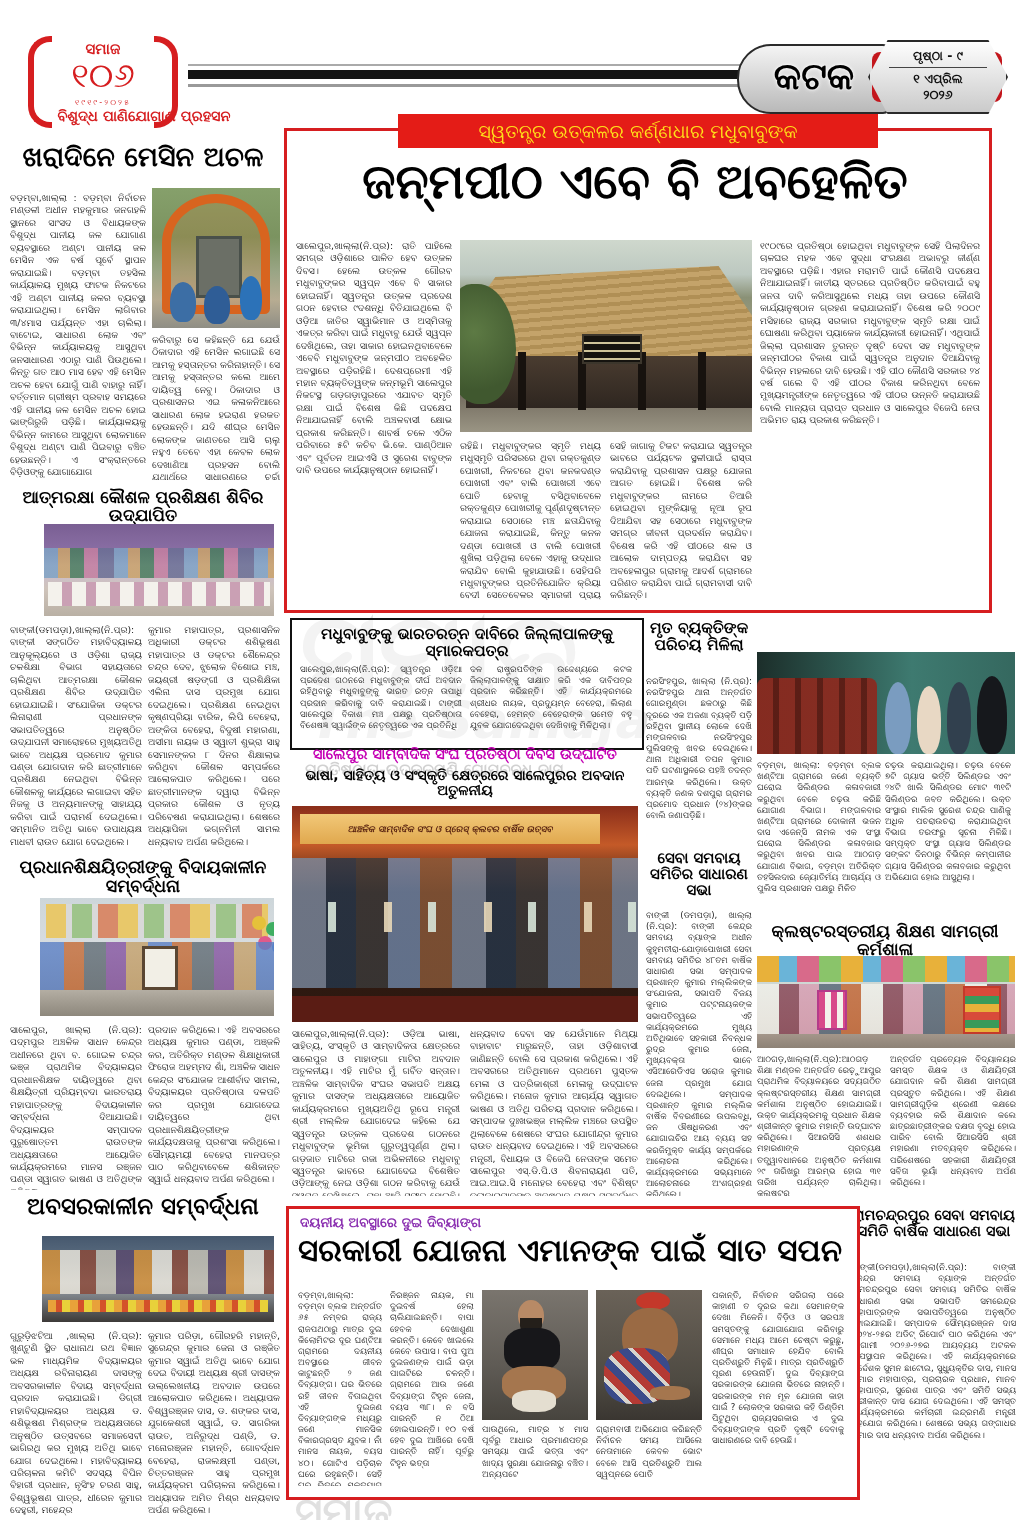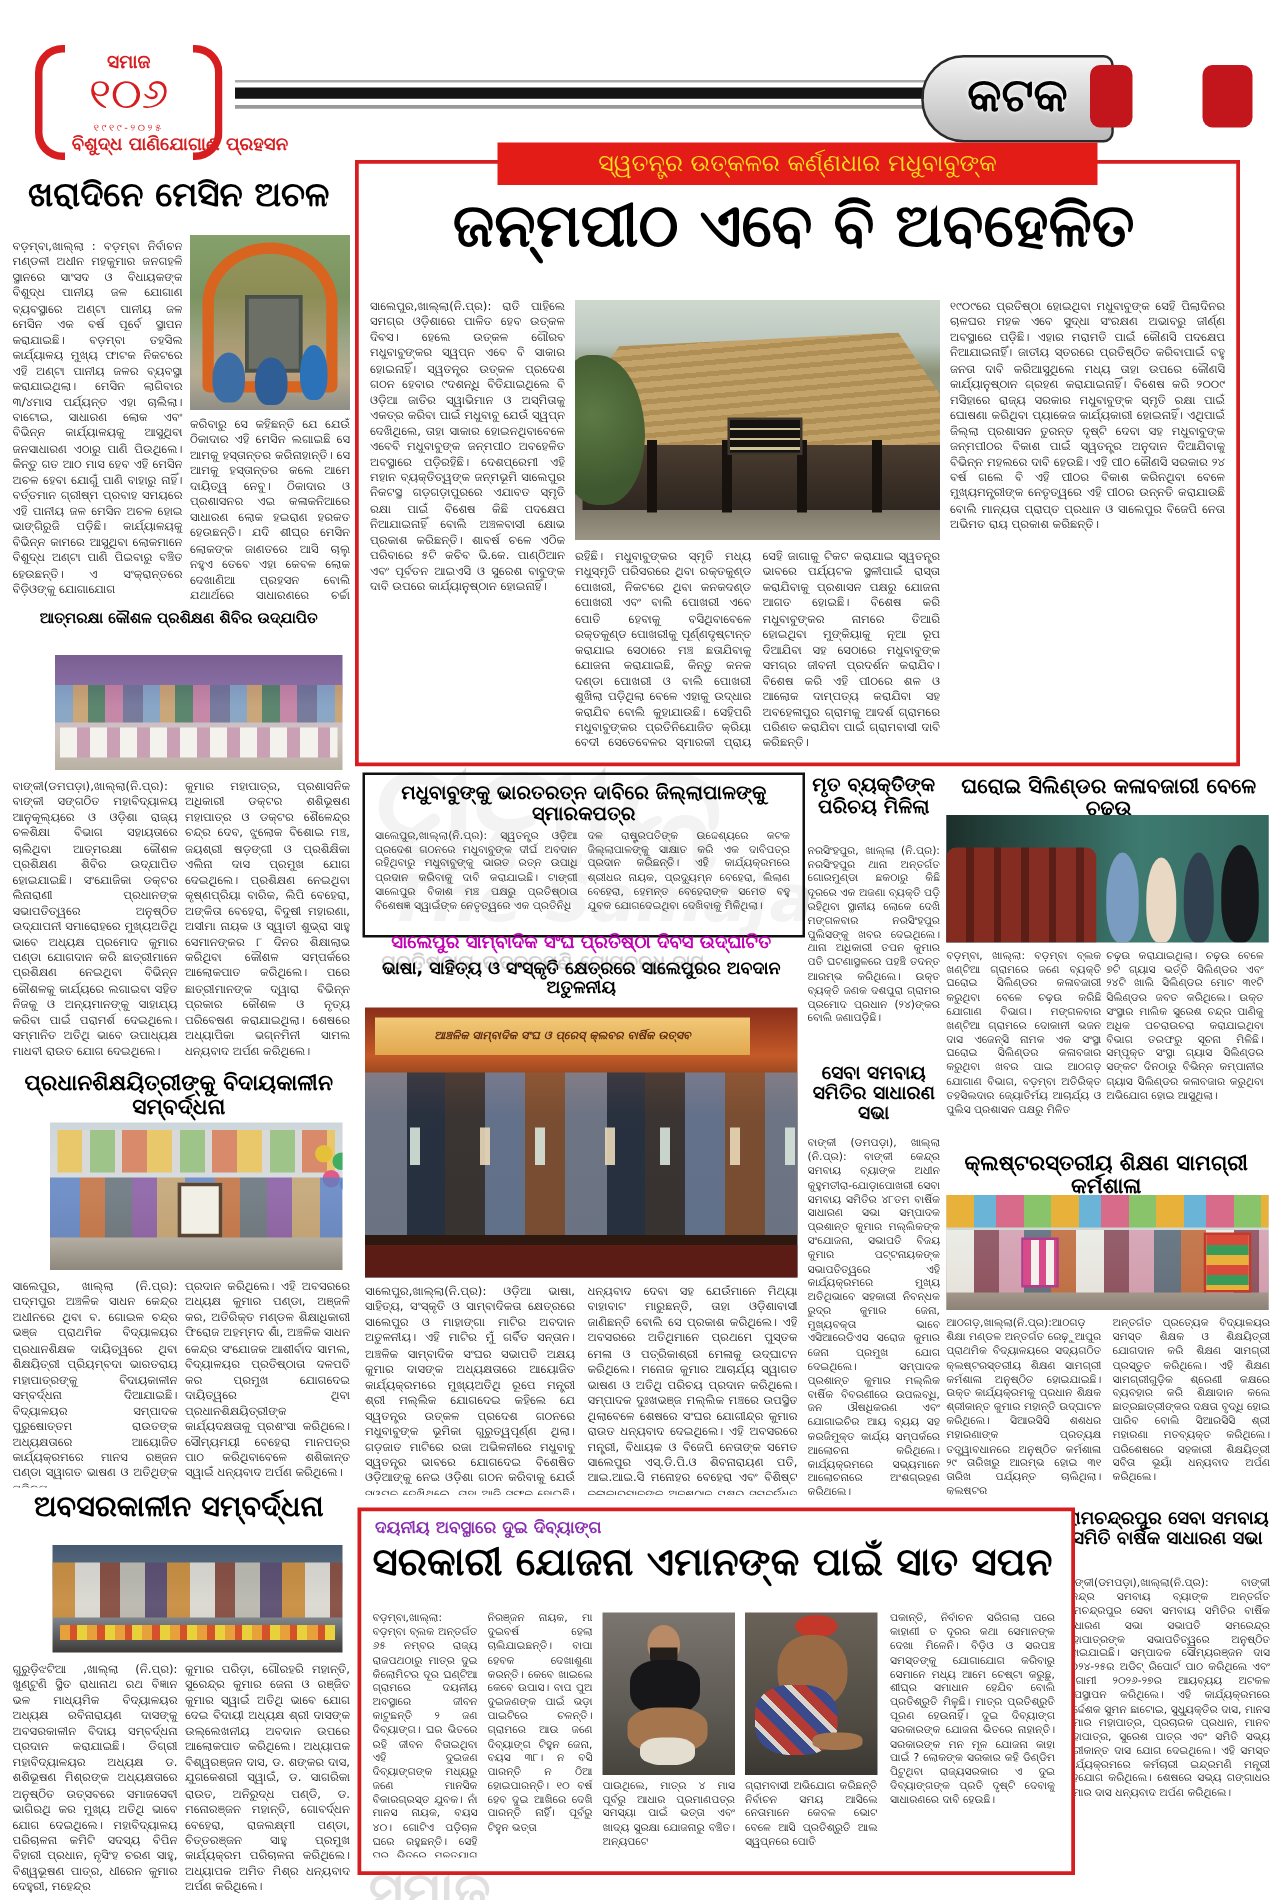--- a/index.html
+++ b/index.html
@@ -37,36 +37,42 @@
 
   <div class="abs" style="left:188px;top:64px;width:560px;height:2px;background:#aaa"></div>
   <div class="abs" style="left:188px;top:70px;width:560px;height:9px;background:#141414"></div>
   <div class="abs" style="left:188px;top:84px;width:560px;height:3px;background:#999"></div>
 
   <div class="abs" style="left:737px;top:44px;width:150px;height:66px;background:linear-gradient(180deg,#f4f4f4,#b9b9b9);border:2px solid #2a2a2a;border-radius:34px 8px 8px 34px">
     <div style="text-align:center;font-size:37px;font-weight:bold;color:#000;line-height:62px;text-shadow:0 0 2px #fff,0 0 4px #fff">କଟକ</div>
   </div>
   <div class="abs" style="left:872px;top:52px;width:34px;height:50px;background:#c3161c;border-radius:8px;transform:rotate(0deg)"></div>
   <div class="abs" style="left:962px;top:52px;width:40px;height:50px;background:#c3161c;border-radius:8px"></div>
+  <div class="abs" style="left:868px;top:40px;width:140px;height:74px;background:linear-gradient(180deg,#fff,#c9c9c9);clip-path:polygon(14% 0,86% 0,100% 50%,86% 100%,14% 100%,0 50%);box-shadow:inset 0 0 0 2px #2a2a2a">
+    <div style="text-align:center;font-size:12.5px;font-weight:bold;color:#111;margin-top:8px">ପୃଷ୍ଠା - ୯</div>
+    <div style="width:70%;height:1px;background:#444;margin:3px auto"></div>
+    <div style="text-align:center;font-size:12.5px;font-weight:bold;color:#111">୧ ଏପ୍ରିଲ</div>
+    <div style="text-align:center;font-size:12.5px;font-weight:bold;color:#111">୨୦୨୬</div>
+  </div>
 
   <div class="abs z1" style="left:8px;top:108px;width:272px;text-align:center;font-size:14.5px">
     <span style="color:#d61e20;font-weight:bold">ବିଶୁଦ୍ଧ ପାଣିଯୋଗାଣ ପ୍ରହସନ</span>
   </div>
   <div class="abs hl z1" style="left:4px;top:142px;width:278px;font-size:27px">ଖରାଦିନେ ମେସିନ ଅଚଳ</div>
   <div class="photo z1" style="left:152px;top:188px;width:128px;height:140px;background:linear-gradient(180deg,#86a06b 0%,#7b9360 35%,#9aa585 60%,#b7ac92 80%,#8f8e85 100%)">
     <i style="left:10px;top:6px;right:10px;bottom:14px;border:9px solid #d8641f;border-radius:55% 55% 6px 6px/45% 45% 6px 6px;background:rgba(220,110,40,.18)"></i>
     <i style="left:44px;top:48px;width:40px;height:56px;background:#6b6f66;border:3px solid #49504a"></i>
     <i class="blob" style="left:18px;top:94px;width:26px;height:40px;background:#3c6ea5"></i>
     <i class="blob" style="left:52px;top:98px;width:26px;height:38px;background:#2f5d96"></i>
     <i class="blob" style="left:88px;top:88px;width:22px;height:44px;background:#2c72b8"></i>
   </div>
   <div class="abs bt z1" style="left:10px;top:192px;width:136px;height:290px">ବଡ଼ମ୍ବା,ଖାଲ୍ଲା : ବଡ଼ମ୍ବା ନିର୍ବାଚନ ମଣ୍ଡଳୀ ଅଧୀନ ମହକୁମାର ଜନଗହଳି ସ୍ଥାନରେ ସାଂସଦ ଓ ବିଧାୟକଙ୍କ ବିଶୁଦ୍ଧ ପାନୀୟ ଜଳ ଯୋଗାଣ ବ୍ୟବସ୍ଥାରେ ଅଣ୍ଟା ପାନୀୟ ଜଳ ମେସିନ ଏକ ବର୍ଷ ପୂର୍ବେ ସ୍ଥାପନ କରାଯାଇଛି। ବଡ଼ମ୍ବା ତହସିଲ କାର୍ଯ୍ୟାଳୟ ମୁଖ୍ୟ ଫାଟକ ନିକଟରେ ଏହି ଅଣ୍ଟା ପାନୀୟ ଜଳର ବ୍ୟବସ୍ଥା କରାଯାଇଥିଲା। ମେସିନ ଲାଗିବାର ୩/୪ମାସ ପର୍ଯ୍ୟନ୍ତ ଏହା ଚାଲିଲା। ବାଟୋଇ, ସାଧାରଣ ଲୋକ ଏବଂ ବିଭିନ୍ନ କାର୍ଯ୍ୟାଳୟକୁ ଆସୁଥିବା ଜନସାଧାରଣ ଏଠାରୁ ପାଣି ପିଉଥିଲେ। କିନ୍ତୁ ଗତ ଆଠ ମାସ ହେବ ଏହି ମେସିନ ଅଚଳ ହେବା ଯୋଗୁଁ ପାଣି ବାହାରୁ ନାହିଁ। ବର୍ତ୍ତମାନ ଗ୍ରୀଷ୍ମ ପ୍ରବାହ ସମୟରେ ଏହି ପାନୀୟ ଜଳ ମେସିନ ଅଚଳ ହୋଇ ଭାଙ୍ଗିରୁଜି ପଡ଼ିଛି। କାର୍ଯ୍ୟାଳୟକୁ ବିଭିନ୍ନ କାମରେ ଆସୁଥିବା ଲୋକମାନେ ବିଶୁଦ୍ଧ ଅଣ୍ଟା ପାଣି ପିଇବାରୁ ବଞ୍ଚିତ ହେଉଛନ୍ତି। ଏ ସଂକ୍ରାନ୍ତରେ ବିଡ଼ିଓଙ୍କୁ ଯୋଗାଯୋଗ</div>
   <div class="abs bt z1" style="left:152px;top:334px;width:128px;height:148px">କରିବାରୁ ସେ କହିଛନ୍ତି ଯେ ଯେଉଁ ଠିକାଦାର ଏହି ମେସିନ ଲଗାଇଛି ସେ ଆମକୁ ହସ୍ତାନ୍ତର କରିନାହାନ୍ତି। ସେ ଆମକୁ ହସ୍ତାନ୍ତର କଲେ ଆମେ ଦାୟିତ୍ୱ ନେବୁ। ଠିକାଦାର ଓ ପ୍ରଶାସନର ଏଇ କଳାକନିଆରେ ସାଧାରଣ ଲୋକ ହଇରାଣ ହରକତ ହେଉଛନ୍ତି। ଯଦି ଶୀଘ୍ର ମେସିନ ଲୋକଙ୍କ ଜାଣତରେ ଆସି ଚାଲୁ ନହୁଏ ତେବେ ଏହା କେବଳ ଲୋକ ଦେଖାଣିଆ ପ୍ରହସନ ବୋଲି ଯଥାର୍ଥରେ ସାଧାରଣରେ ଚର୍ଚ୍ଚା ହେଉଛି।</div>
 
-  <div class="abs hl z1" style="left:4px;top:488px;width:278px;font-size:12px">ଆତ୍ମରକ୍ଷା କୌଶଳ ପ୍ରଶିକ୍ଷଣ ଶିବିର ଉଦ୍‌ଯାପିତ</div>
+  <div class="abs hl z1" style="left:4px;top:488px;width:278px;font-size:17px">ଆତ୍ମରକ୍ଷା କୌଶଳ ପ୍ରଶିକ୍ଷଣ ଶିବିର ଉଦ୍‌ଯାପିତ</div>
   <div class="photo z1" style="left:44px;top:524px;width:230px;height:92px;background:linear-gradient(180deg,#7a5f93 0%,#8a6fa5 30%,#c9b9d4 45%,#cfc4bb 70%,#b9b0a4 100%)">
     <i style="left:0;top:24px;right:0;height:30px;background:repeating-linear-gradient(90deg,#7fa3c4 0 14px,#caa36a 14px 26px,#4a7d5e 26px 40px,#c47fa0 40px 54px,#6a6f94 54px 70px);opacity:.85"></i>
     <i style="left:4px;top:58px;right:4px;height:24px;background:repeating-linear-gradient(90deg,#f4f2ec 0 14px,#caa0b4 14px 24px)"></i>
   </div>
   <div class="abs bt z1" style="left:10px;top:624px;width:132px;height:228px">ବାଙ୍କୀ(ଡମପଡ଼ା),ଖାଲ୍ଲା(ନି.ପ୍ର): ବାଙ୍କୀ ସଙ୍ଗଠିତ ମହାବିଦ୍ୟାଳୟ ଆନୁକୂଲ୍ୟରେ ଓ ଓଡ଼ିଶା ରାଜ୍ୟ ଚଳଶିକ୍ଷା ବିଭାଗ ସହାୟତାରେ ଚାଲିଥିବା ଆତ୍ମରକ୍ଷା କୌଶଳ ପ୍ରଶିକ୍ଷଣ ଶିବିର ଉଦ୍‌ଯାପିତ ହୋଇଯାଇଛି। ସଂଯୋଜିକା ଡକ୍ଟର ଲିନାରାଣୀ ପ୍ରଧାନଙ୍କ ସଭାପତିତ୍ୱରେ ଅନୁଷ୍ଠିତ ଉଦ୍‌ଯାପନୀ ସମାରୋହରେ ମୁଖ୍ୟଅତିଥି ଭାବେ ଅଧ୍ୟକ୍ଷ ପ୍ରମୋଦ କୁମାର ପଣ୍ଡା ଯୋଗଦାନ କରି ଛାତ୍ରୀମାନେ ପ୍ରଶିକ୍ଷଣ ନେଇଥିବା ବିଭିନ୍ନ କୌଶଳକୁ କାର୍ଯ୍ୟରେ ଲଗାଇବା ସହିତ ନିଜକୁ ଓ ଅନ୍ୟମାନଙ୍କୁ ସାହାଯ୍ୟ କରିବା ପାଇଁ ପରାମର୍ଶ ଦେଇଥିଲେ। ସମ୍ମାନିତ ଅତିଥି ଭାବେ ଉପାଧ୍ୟକ୍ଷ ମାଧବୀ ରାଉତ ଯୋଗ ଦେଇଥିଲେ।</div>
   <div class="abs bt z1" style="left:148px;top:624px;width:132px;height:228px">କୁମାର ମହାପାତ୍ର, ପ୍ରଶାସନିକ ଅଧିକାରୀ ଡକ୍ଟର ଶଶିଭୂଷଣ ମହାପାତ୍ର ଓ ଡକ୍ଟର ଶୈଳେନ୍ଦ୍ର ଚନ୍ଦ୍ର ଦେବ, ଝୁଲୋକ ବିଶୋଇ ମଞ୍ଚ, ଜୟଶ୍ରୀ ଷଡ଼ଙ୍ଗୀ ଓ ପ୍ରଶିକ୍ଷିକା ଏଲିନା ଦାସ ପ୍ରମୁଖ ଯୋଗ ଦେଇଥିଲେ। ପ୍ରଶିକ୍ଷଣ ନେଇଥିବା କୃଷ୍ଣପ୍ରିୟା ବାରିକ, ଲିପି ବେହେରା, ଅଙ୍କିତା ବେହେରା, ବିଦୁଷୀ ମହାରଣା, ଅସୀମା ନାୟକ ଓ ସ୍ୱାତୀ ଶୁଭ୍ରା ସାହୁ ସେମାନଙ୍କର ୮ ଦିନର ଶିକ୍ଷାଲାଭ କରିଥିବା କୌଶଳ ସମ୍ପର୍କରେ ଆଲୋକପାତ କରିଥିଲେ। ପରେ ଛାତ୍ରୀମାନଙ୍କ ଦ୍ୱାରା ବିଭିନ୍ନ ପ୍ରକାର କୌଶଳ ଓ ନୃତ୍ୟ ପରିବେଷଣ କରାଯାଇଥିଲା। ଶେଷରେ ଅଧ୍ୟାପିକା ଭଗ୍ନମିନୀ ସାମଲ ଧନ୍ୟବାଦ ଅର୍ପଣ କରିଥିଲେ।</div>
 
   <div class="abs hl z1" style="left:4px;top:858px;width:278px;font-size:17.5px">ପ୍ରଧାନଶିକ୍ଷୟିତ୍ରୀଙ୍କୁ ବିଦାୟକାଳୀନ ସମ୍ବର୍ଦ୍ଧନା</div>
   <div class="photo z1" style="left:40px;top:898px;width:234px;height:118px;background:linear-gradient(180deg,#cdd6da 0%,#d9dde0 45%,#b9b3a8 75%,#8d877c 100%)">
     <i style="left:6px;top:6px;right:6px;height:34px;background:repeating-linear-gradient(90deg,#e8c86a 0 20px,#d9d9d9 20px 26px,#9ec48a 26px 46px,#d9d9d9 46px 52px,#d88a6a 52px 72px)"></i>
@@ -118,21 +124,20 @@
     <i style="left:0;bottom:0;right:0;height:26px;background:#5a1c14"></i>
   </div>
   <div class="abs bt z1" style="left:292px;top:1028px;width:168px;height:168px">ସାଲେପୁର,ଖାଲ୍ଲା(ନି.ପ୍ର): ଓଡ଼ିଆ ଭାଷା, ସାହିତ୍ୟ, ସଂସ୍କୃତି ଓ ସାମ୍ବାଦିକତା କ୍ଷେତ୍ରରେ ସାଲେପୁର ଓ ମାହାଙ୍ଗା ମାଟିର ଅବଦାନ ଅତୁଳନୀୟ। ଏହି ମାଟିର ମୁଁ ଗର୍ବିତ ସନ୍ତାନ। ଅଞ୍ଚଳିକ ସାମ୍ବାଦିକ ସଂଘର ସଭାପତି ଅକ୍ଷୟ କୁମାର ଦାସଙ୍କ ଅଧ୍ୟକ୍ଷତାରେ ଆୟୋଜିତ କାର୍ଯ୍ୟକ୍ରମରେ ମୁଖ୍ୟଅତିଥି ରୂପେ ମନ୍ତ୍ରୀ ଶ୍ରୀ ମଲ୍ଲିକ ଯୋଗଦେଇ କହିଲେ ଯେ ସ୍ୱତନ୍ତ୍ର ଉତ୍କଳ ପ୍ରଦେଶ ଗଠନରେ ମଧୁବାବୁଙ୍କ ଭୂମିକା ଗୁରୁତ୍ୱପୂର୍ଣ୍ଣ ଥିଲା। ଗଡ଼ଜାତ ମାଟିରେ ରଜା ଅଭିଳନୀରେ ମଧୁବାବୁ ସ୍ୱତନ୍ତ୍ର ଭାବରେ ଯୋଗଦେଇ ବିଶେଷିତ ଓଡ଼ିଆଙ୍କୁ ନେଇ ଓଡ଼ିଶା ଗଠନ କରିବାକୁ ଯେଉଁ ସ୍ୱପ୍ନ ଦେଖିଥିଲେ, ତାହା ଆଜି ସଫଳ ହୋଇଛି। ଦୁଃଖଦଶା ରୂପେ ମାଳଣା ବିଦ୍ୟାଳୟ ଭାରତୀ ପ୍ରସାଦ ପ୍ରଧାନ ଯୋଗଦେଇ ଆମ ମାଟିର ଜ୍ଞାନପୁରୁଷମାନଙ୍କର ଚାଳଚିତ୍ର ସାଧନା, ନିଷ୍ଠା ବଳରେ ଆମେ ଆଜି ସ୍ୱତନ୍ତ୍ର ଓଡ଼ିଶା ପ୍ରଦେଶରେ ବାସ କରୁଛୁ। ମଧୁବାବୁଙ୍କର ଯେଉଁ ସ୍ୱପ୍ନ ଥିଲା, ସେହି ସ୍ୱପ୍ନକୁ ସାକାର କରିବାପାଇଁ ଉପସ୍ଥିତ ପ୍ରତିନିଧିମାନଙ୍କ ଉଦ୍ୟମକୁ ସେ ପ୍ରଶଂସା କରିଥିଲେ।</div>
   <div class="abs bt z1" style="left:470px;top:1028px;width:168px;height:168px">ଧନ୍ୟବାଦ ଦେବା ସହ ଯେଉଁମାନେ ମିଥ୍ୟା ବାହାବାଟ ମାରୁଛନ୍ତି, ତାହା ଓଡ଼ିଶାବାସୀ ଜାଣିଛନ୍ତି ବୋଲି ସେ ପ୍ରକାଶ କରିଥିଲେ। ଏହି ଅବସରରେ ଅତିଥିମାନେ ପ୍ରଥମେ ପୁସ୍ତକ ମେଳା ଓ ପତ୍ରିକାଶ୍ରୀ ମେଳାକୁ ଉଦ୍‌ଘାଟନ କରିଥିଲେ। ମନୋଜ କୁମାର ଆଚାର୍ଯ୍ୟ ସ୍ୱାଗତ ଭାଷଣ ଓ ଅତିଥି ପରିଚୟ ପ୍ରଦାନ କରିଥିଲେ। ସମ୍ପାଦକ ଦୁଃଖଭଞ୍ଜ ମଲ୍ଲିକ ମଞ୍ଚରେ ଉପସ୍ଥିତ ଥିଲାବେଳେ ଶେଷରେ ସଂଘର ଯୋଗୀନ୍ଦ୍ର କୁମାର ରାଉତ ଧନ୍ୟବାଦ ଦେଇଥିଲେ। ଏହି ଅବସରରେ ମନ୍ତ୍ରୀ, ବିଧାୟକ ଓ ବିଜେପି ନେତାଙ୍କ ସମେତ ସାଲେପୁର ଏସ୍.ଡି.ପି.ଓ ଶିବନାରାୟଣ ପତି, ଆଇ.ଆଇ.ସି ମନୋହର ବେହେରା ଏବଂ ବିଶିଷ୍ଟ କଳାକାରମାନଙ୍କୁ ଅନୁଷ୍ଠାନ ପକ୍ଷରୁ ସମ୍ବର୍ଦ୍ଧିତ କରାଯାଇଥିଲା। ଏହି କାର୍ଯ୍ୟକ୍ରମରେ ଭଲଗା ମହାନ୍ତି ସଙ୍ଗୀତ ପରିବେଷଣ କରିଥିଲେ। ସେହିପରି ସ୍ଥାନୀୟ ଅଞ୍ଚଳର ନୂପୁର ନୃତ୍ୟାଙ୍ଗନା, ଏଲ୍.ଏନ୍. ପାଠଶାଳା, ନଟରାଜ ଡ୍ୟାନ୍ସ ଟ୍ରୁପର କଳାକାରମାନେ ନୃତ୍ୟ ପରିବେଷଣ କରିଥିଲେ।</div>
 
   <div class="abs hl z1" style="left:646px;top:620px;width:106px;font-size:15.5px">ମୃତ ବ୍ୟକ୍ତିଙ୍କ ପରିଚୟ ମିଳିଲା</div>
   <div class="abs bts z1" style="left:646px;top:676px;width:106px;height:172px">ନରସିଂହପୁର, ଖାଲ୍ଲା (ନି.ପ୍ର): ନରସିଂହପୁର ଥାନା ଅନ୍ତର୍ଗତ ଗୋରମୁଣ୍ଡା ଛକଠାରୁ କିଛି ଦୂରରେ ଏକ ଅଜଣା ବ୍ୟକ୍ତି ପଡ଼ି ରହିଥିବା ସ୍ଥାନୀୟ ଲୋକେ ଦେଖି ମଙ୍ଗଳବାର ନରସିଂହପୁର ପୁଲିସଙ୍କୁ ଖବର ଦେଇଥିଲେ। ଥାନା ଅଧିକାରୀ ତପନ କୁମାର ପତି ଘଟଣାସ୍ଥଳରେ ପହଞ୍ଚି ତଦନ୍ତ ଆରମ୍ଭ କରିଥିଲେ। ଉକ୍ତ ବ୍ୟକ୍ତି ଜଣକ ଦଶପୁରା ଗ୍ରାମର ପ୍ରମୋଦ ପ୍ରଧାନ (୨୪)ଙ୍କର ବୋଲି ଜଣାପଡ଼ିଛି।</div>
   <div class="abs hl z1" style="left:646px;top:850px;width:106px;font-size:15px">ସେବା ସମବାୟ ସମିତିର ସାଧାରଣ ସଭା</div>
   <div class="abs bts z1" style="left:646px;top:910px;width:106px;height:286px">ବାଙ୍କୀ (ଡମପଡ଼ା), ଖାଲ୍ଲା (ନି.ପ୍ର): ବାଙ୍କୀ କେନ୍ଦ୍ର ସମବାୟ ବ୍ୟାଙ୍କ ଅଧୀନ କୁହୁମତୀରା-ଯୋଡ଼ାପୋଖରୀ ସେବା ସମବାୟ ସମିତିର ୪୮ତମ ବାର୍ଷିକ ସାଧାରଣ ସଭା ସମ୍ପାଦକ ପ୍ରଶାନ୍ତ କୁମାର ମଲ୍ଲିକଙ୍କ ସଂଯୋଜନା, ସଭାପତି ବିଜୟ କୁମାର ପଟ୍ଟନାୟକଙ୍କ ସଭାପତିତ୍ୱରେ ଏହି କାର୍ଯ୍ୟକ୍ରମରେ ମୁଖ୍ୟ ଅତିଥିଭାବେ ସହକାରୀ ନିବନ୍ଧକ ରୁଦ୍ର କୁମାର ଜେନା, ମୁଖ୍ୟବକ୍ତା ଭାବେ ଏସିଆରେଡିଏସ ସରୋଜ କୁମାର ଜେନା ପ୍ରମୁଖ ଯୋଗ ଦେଇଥିଲେ। ସମ୍ପାଦକ ପ୍ରଶାନ୍ତ କୁମାର ମଲ୍ଲିକ ବାର୍ଷିକ ବିବରଣୀରେ ଉପଲବ୍ଧି, ଜନ ଔଷଧିକରଣ ଏବଂ ଯୋଗାଇଚିର ଆୟ ବ୍ୟୟ ସହ କରଜିମୁକ୍ତ କାର୍ଯ୍ୟ ସମ୍ପର୍କରେ ଆଲୋଚନା କରିଥିଲେ। କାର୍ଯ୍ୟକ୍ରମରେ ସଭ୍ୟମାନେ ଆଲୋଚନାରେ ଅଂଶଗ୍ରହଣ କରିଥିଲେ।</div>
 
-  <div class="abs hl z1" style="left:756px;top:620px;width:262px;font-size:16.5px">ଘରୋଇ ସିଲିଣ୍ଡର କଳାବଜାରୀ ବେଳେ ଚଢ଼ଉ</div>
   <div class="photo z1" style="left:757px;top:652px;width:258px;height:102px;background:linear-gradient(90deg,#1c2e2a 0%,#2e5a52 35%,#3e7a70 60%,#35685f 100%)">
     <i style="left:0;top:26px;width:120px;bottom:0;background:repeating-linear-gradient(90deg,#8a2b20 0 16px,#5e1c14 16px 22px);border-radius:8px 8px 0 0;opacity:.95"></i>
     <i class="blob" style="left:128px;top:30px;width:26px;height:72px;background:#7a9cc0"></i>
     <i class="blob" style="left:160px;top:34px;width:24px;height:68px;background:#e8d8c4"></i>
     <i class="blob" style="left:190px;top:30px;width:24px;height:72px;background:#31404e"></i>
     <i class="blob" style="left:220px;top:24px;width:30px;height:78px;background:#16181c"></i>
   </div>
   <div class="abs bts z1" style="left:757px;top:760px;width:124px;height:156px">ବଡ଼ମ୍ବା, ଖାଲ୍ଲା: ବଡ଼ମ୍ବା ବ୍ଲକ ଖଣ୍ଟିଆ ଗ୍ରାମରେ ଜଣେ ବ୍ୟକ୍ତି ଘରୋଇ ସିଲିଣ୍ଡର କଳାବଜାରୀ କରୁଥିବା ବେଳେ ଚଢ଼ଉ କରିଛି ଯୋଗାଣ ବିଭାଗ। ମଙ୍ଗଳବାର ଖଣ୍ଟିଆ ଗ୍ରାମରେ ଦୋକାନୀ ଭଜନ ଦାସ ଏଜେନ୍ସି ନାମକ ଏକ ସଂସ୍ଥା ଘରୋଇ ସିଲିଣ୍ଡର କଳାବଜାର କରୁଥିବା ଖବର ପାଇ ଆଠଗଡ଼ ଯୋଗାଣ ବିଭାଗ, ବଡ଼ମ୍ବା ଅତିରିକ୍ତ ତହସିଲଦାର ଜ୍ୟୋତିର୍ମୟ ଆଚାର୍ଯ୍ୟ ଓ ପୁଲିସ ପ୍ରଶାସନ ପକ୍ଷରୁ ମିଳିତ</div>
   <div class="abs bts z1" style="left:885px;top:760px;width:126px;height:156px">ଚଢ଼ଉ କରାଯାଇଥିଲା। ଚଢ଼ଉ ବେଳେ ୭ଟି ଗ୍ୟାସ ଭର୍ତ୍ତି ସିଲିଣ୍ଡର ଏବଂ ୨୪ଟି ଖାଲି ସିଲିଣ୍ଡର ମୋଟ ୩୧ଟି ସିଲିଣ୍ଡର ଜବତ କରିଥିଲେ। ଉକ୍ତ ସଂସ୍ଥାର ମାଲିକ ସୁରେଶ ଚନ୍ଦ୍ର ପାଣିକୁ ଅଧିକ ପଚରାଉଚରା କରାଯାଇଥିବା ବିଭାଗ ତରଫରୁ ସୂଚନା ମିଳିଛି। ସମ୍ପୃକ୍ତ ସଂସ୍ଥା ଗ୍ୟାସ ସିଲିଣ୍ଡର ସଙ୍କଟ ଦିନଠାରୁ ବିଭିନ୍ନ କମ୍ପାନୀର ଗ୍ୟାସ ସିଲିଣ୍ଡର କଳାବଜାର କରୁଥିବା ଅଭିଯୋଗ ହୋଇ ଆସୁଥିଲା।</div>
 

